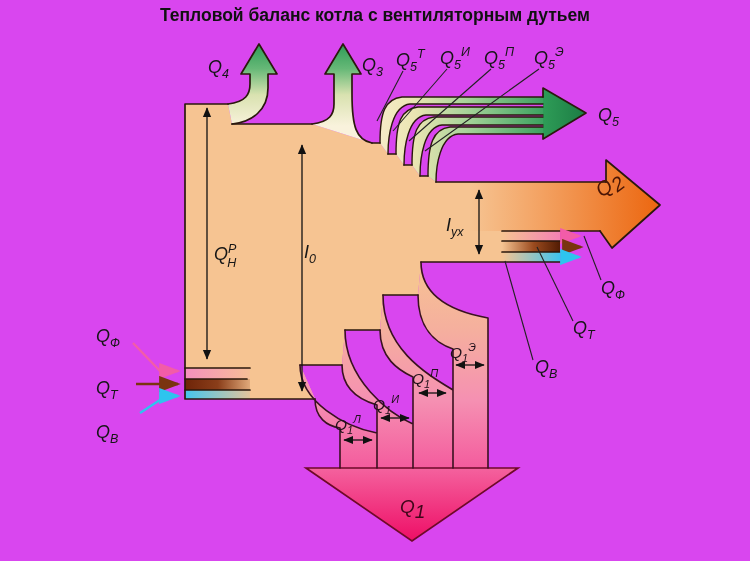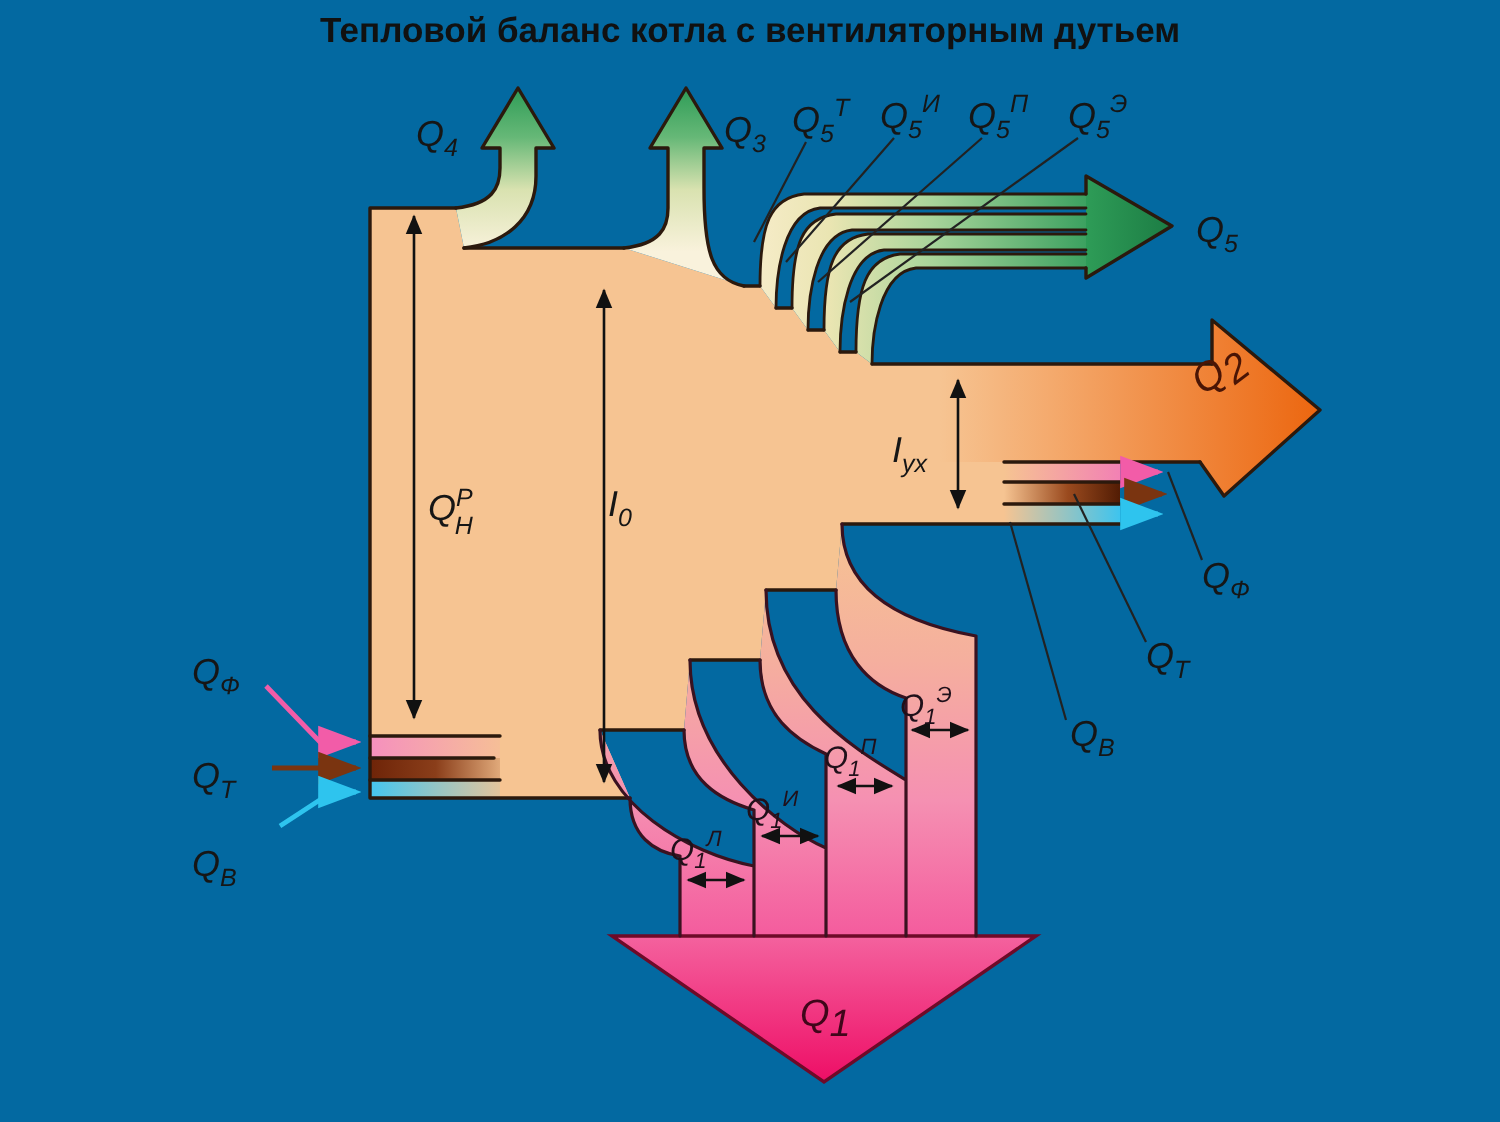--- a/index.html
+++ b/index.html
@@ -1,16 +1,16 @@
 <!DOCTYPE html>
 <html><head>
 <meta charset="utf-8">
 <style>
   html,body{margin:0;padding:0;background:#fff;}
-  .stage{width:750px;height:561px;position:relative;background:#0369a1;overflow:hidden;}
+  .stage{width:750px;height:561px;position:relative;background:#d946ef;overflow:hidden;}
   svg{display:block;}
   .title-text{font:bold 17.5px "Liberation Sans",sans-serif;fill:#111;}
   .lbl{font:italic 18px "Liberation Sans",sans-serif;fill:#161616;}
   .lbl .ss{font-size:12.5px;}
   .lbl-sm{font:italic 15.5px "Liberation Sans",sans-serif;fill:#20101a;}
   .lbl-sm .ss{font-size:11px;}
   .lbl-q2{font:italic 20px "Liberation Sans",sans-serif;fill:#4a1505;}
   .lbl-q1{font:italic 19px "Liberation Sans",sans-serif;fill:#40061a;}
 </style>
 </head>

